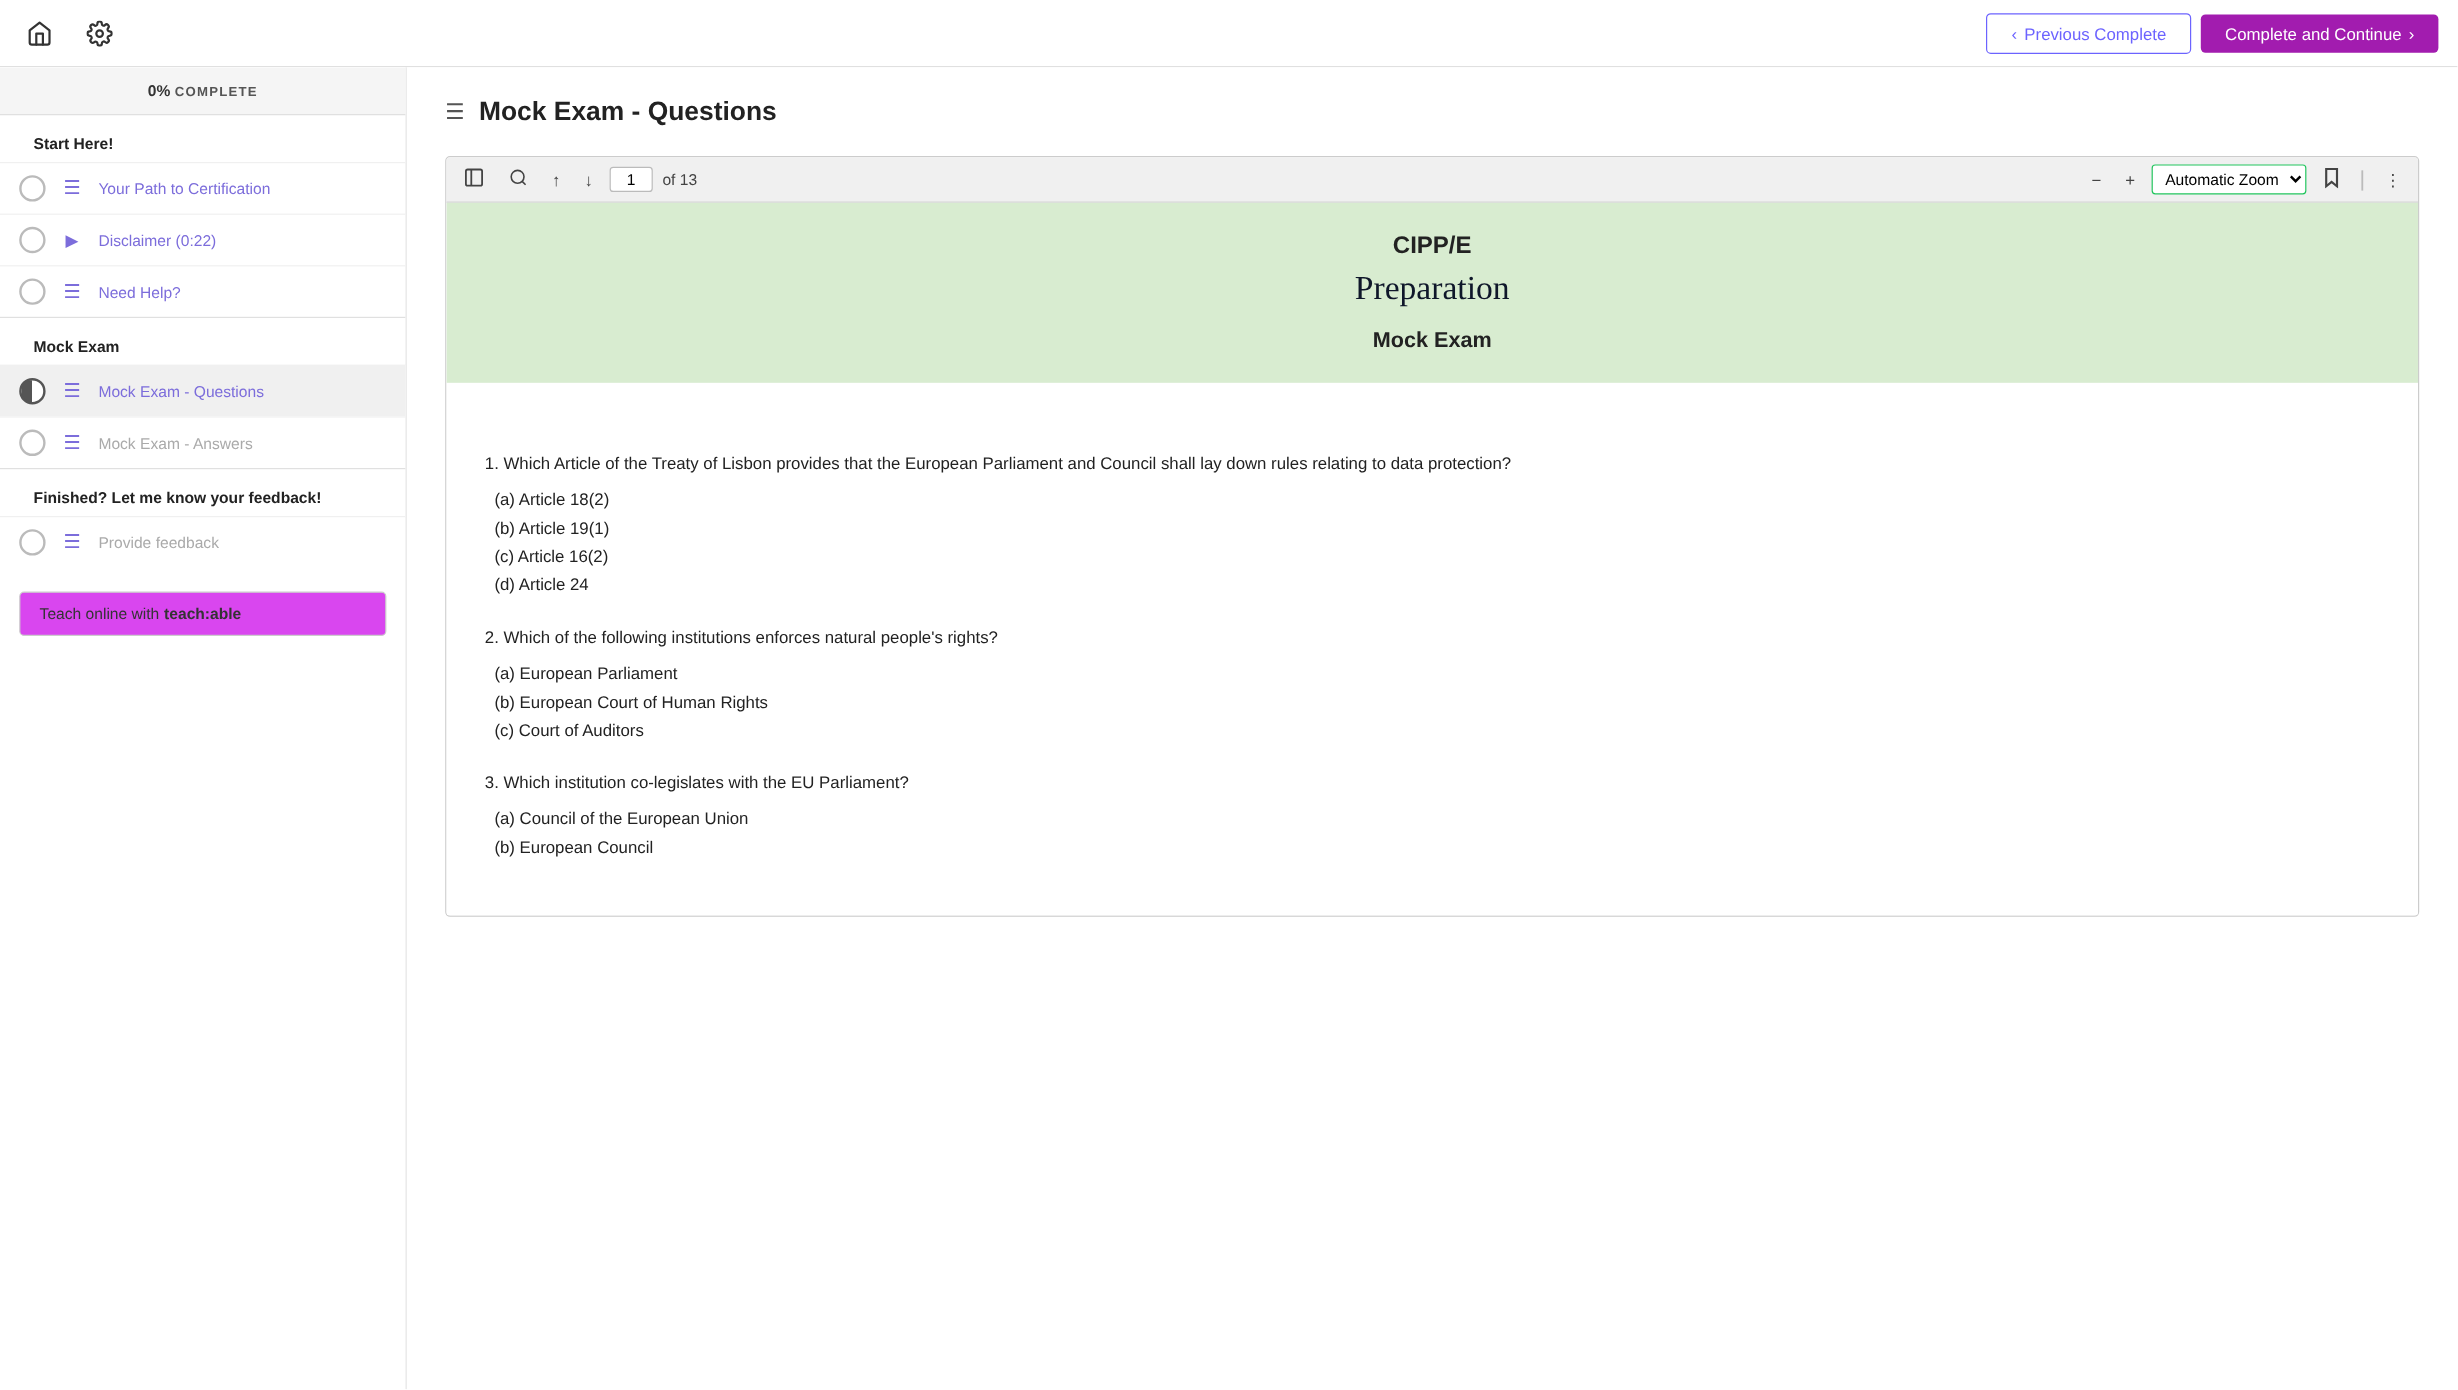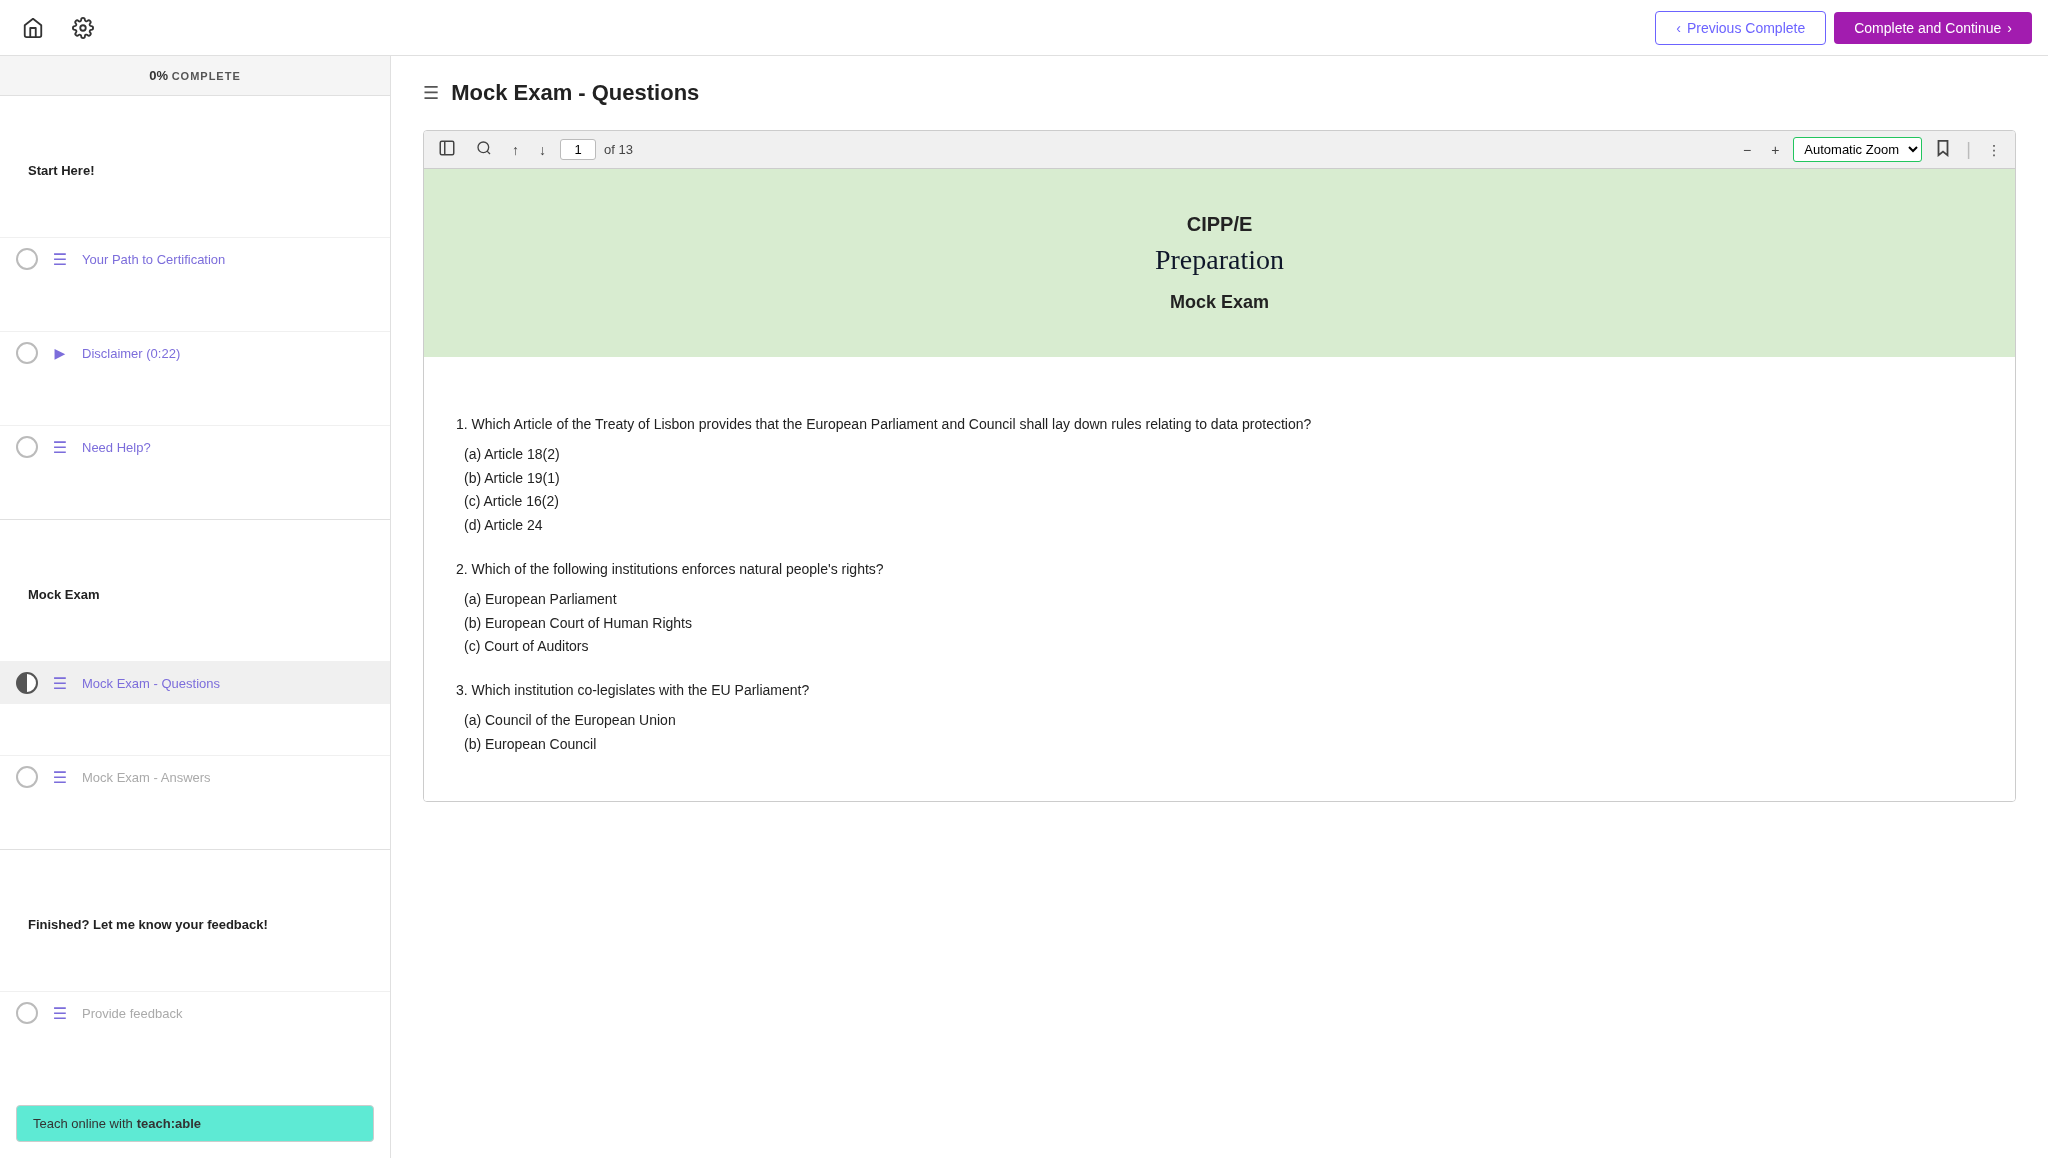--- a/index.html
+++ b/index.html
@@ -26,22 +26,22 @@
       background: #a21caf; color: #fff; border: none;
       padding: 8px 20px; border-radius: 4px; cursor: pointer; font-size: 14px;
       display: flex; align-items: center; gap: 6px;
     }
 
     
     .main-layout { display: flex; flex: 1; overflow: hidden; }
 
     
     .sidebar {
-      width: 391px; flex-shrink: 0; border-right: 1px solid #e0e0e0;
-      display: flex; flex-direction: column; overflow-y: auto; background: #fff; justify-content: space-between;
+      width: 339px; flex-shrink: 0; border-right: 1px solid #e0e0e0;
+      display: flex; flex-direction: column; overflow-y: auto; background: #fff;
     }
     .progress-bar-section {
       padding: 12px 16px; background: #f5f5f5; border-bottom: 1px solid #e0e0e0;
       text-align: center; font-size: 13px; font-weight: 600; color: #333;
       flex-shrink: 0;
     }
     .progress-pct { font-weight: 800; }
     .progress-label { font-size: 11px; letter-spacing: 1px; color: #555; }
 
     .sidebar-section-title {
@@ -66,21 +66,21 @@
     }
     .video-icon {
       color: #7c6ddb; font-size: 14px; flex-shrink: 0; width: 20px; text-align: center;
     }
     .sidebar-item-label { font-size: 13px; color: #7c6ddb; }
     .sidebar-item-label.gray { color: #aaa; }
 
     .sidebar-divider { height: 1px; background: #e0e0e0; margin: 0; }
 
     .teachable-btn {
-      margin: 20px 16px 16px; border: 1px solid #ccc; background: #5eead4;
+      margin: 20px 16px 16px; border: 1px solid #ccc; background: #d946ef;
       padding: 10px 16px; border-radius: 4px; cursor: pointer; font-size: 13px;
       color: #333; display: flex; align-items: center; gap: 4px;
     }
     .teachable-brand { font-weight: 700; font-style: normal; }
 
     
     .content-area {
       flex: 1; overflow-y: auto; padding: 24px 32px; background: #fff;
     }
 
@@ -110,21 +110,21 @@
     .pdf-toolbar-spacer { flex: 1; }
     .pdf-zoom-select {
       border: 1px solid #22c55e; background: #fff; padding: 3px 6px;
       font-size: 13px; border-radius: 3px; cursor: pointer;
     }
     .pdf-separator { color: #bbb; font-size: 18px; margin: 0 2px; }
 
     
     .pdf-content { background: #fff; }
     .pdf-header-green {
-      background: #d8ecd0; padding: 44px 24px; text-align: center;
+      background: #d8ecd0; padding: 25px 24px; text-align: center;
     }
     .pdf-title-main { font-size: 20px; font-weight: 800; color: #222; margin-bottom: 8px; }
     .pdf-title-script {
       font-family: 'Brush Script MT', cursive; font-size: 28px; color: #0f172a;
       display: block; margin-bottom: 16px;
     }
     .pdf-subtitle { font-size: 18px; font-weight: 700; color: #222; margin-top: 16px; }
     .pdf-questions-body { padding: 24px 32px; font-size: 14px; color: #222; line-height: 1.7; margin-top: 32px; }
     .question-block { margin-bottom: 20px; }
     .question-text { font-weight: 400; margin-bottom: 6px; }

